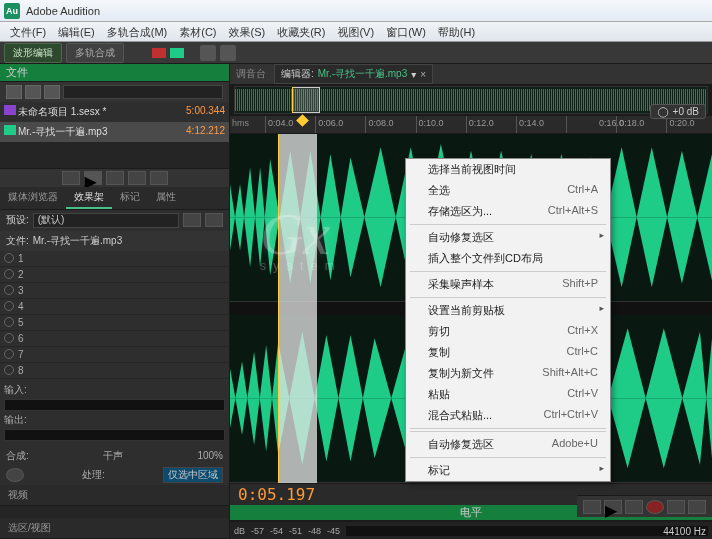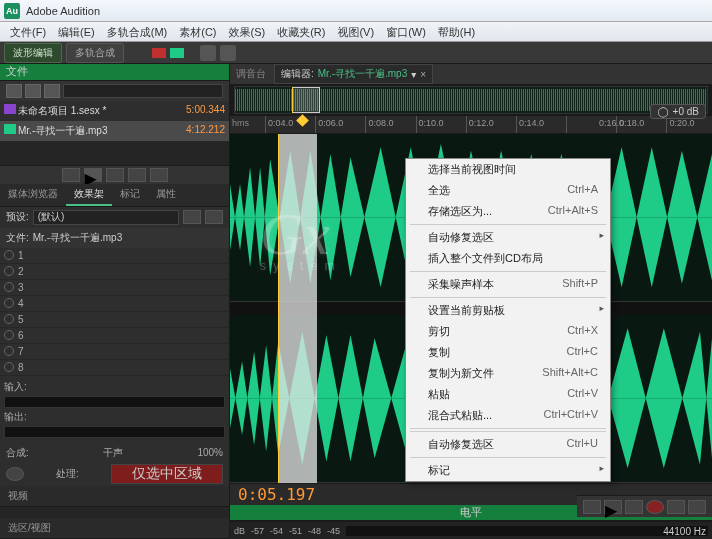--- a/index.html
+++ b/index.html
@@ -66,21 +66,21 @@
 .level-strip .scale { flex:1; position:relative; height:10px; background:#111; }
 .samplerate { position:absolute; right:6px; bottom:2px; font-size:10px; color:#ccc; }
 .watermark { position:absolute; left:260px; top:200px; font-size:60px; font-style:italic; color:rgba(255,255,255,.25); pointer-events:none; font-family:Georgia,serif; text-shadow:0 0 8px rgba(255,255,255,.2); }
 .watermark .wm2 { font-size:12px; letter-spacing:2px; display:block; margin-top:-10px; text-align:center; font-style:normal; color:rgba(255,255,255,.25); }
 .context-menu { position:absolute; left:405px; top:158px; width:206px; background:#f2f2f2; border:1px solid #888; box-shadow:2px 2px 6px rgba(0,0,0,.4); font-size:11px; color:#222; z-index:100; }
 .cm-item { display:flex; justify-content:space-between; padding:3px 12px 3px 22px; position:relative; }
 .cm-sep { height:1px; background:#ccc; margin:2px 4px; }
 .cm-sub::after { content:"▸"; position:absolute; right:6px; font-size:9px; color:#555; }
 .cm-group { border:1px solid #d33; margin:1px 4px; }
 .cm-group .cm-item { padding-left:18px; }
-.dropdown-sm { background:#7f1d1d; border:1px solid #444; color:#ccc; font-size:14px; padding:0 20px; }
+.dropdown-sm { background:#0c4a6e; border:1px solid #444; color:#ccc; font-size:10px; padding:0 4px; }
 </style>
 </head>
 <body>
 
 <div class="titlebar">
   <div class="logo">Au</div>
   <span>Adobe Audition</span>
 </div>
 
 <div class="menubar" id="menubar">
@@ -324,20 +324,20 @@
       <span style="color:#666">Ctrl+V</span>
     </div>
     <div class="cm-item">
       <span>混合式粘贴...</span>
       <span style="color:#666">Ctrl+Ctrl+V</span>
     </div>
     <div class="cm-sep"></div>
     <div class="cm-sep"></div>
     <div class="cm-item">
       <span>自动修复选区</span>
-      <span style="color:#666">Ctrl+U</span>
+      <span style="color:#666">Adobe+U</span>
     </div>
     <div class="cm-sep"></div>
     <div class="cm-item cm-sub">
       <span>标记</span>
       <span style="color:#666"></span>
     </div>
   </div>
 
 </body></html>

